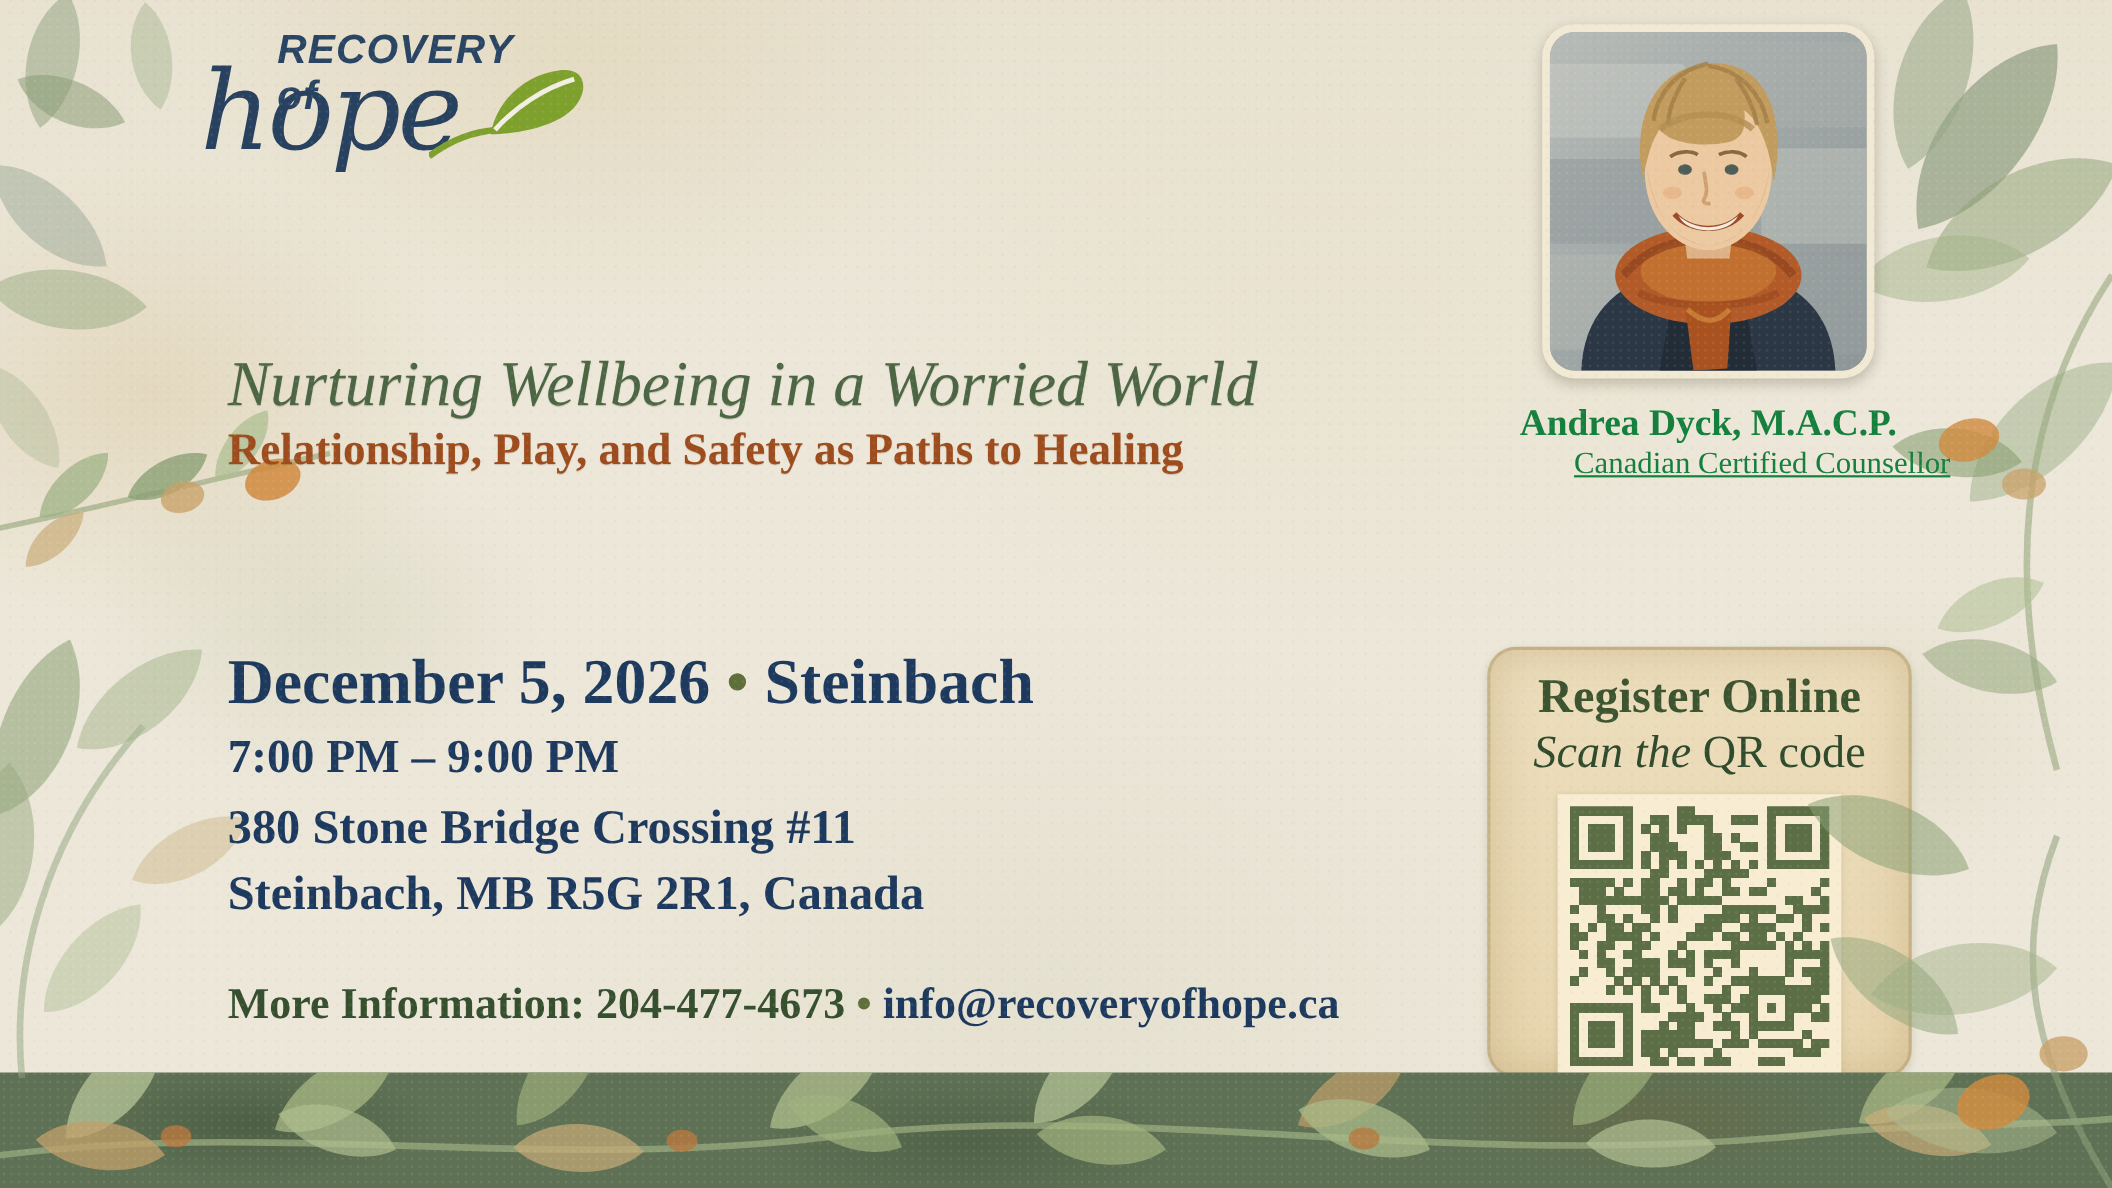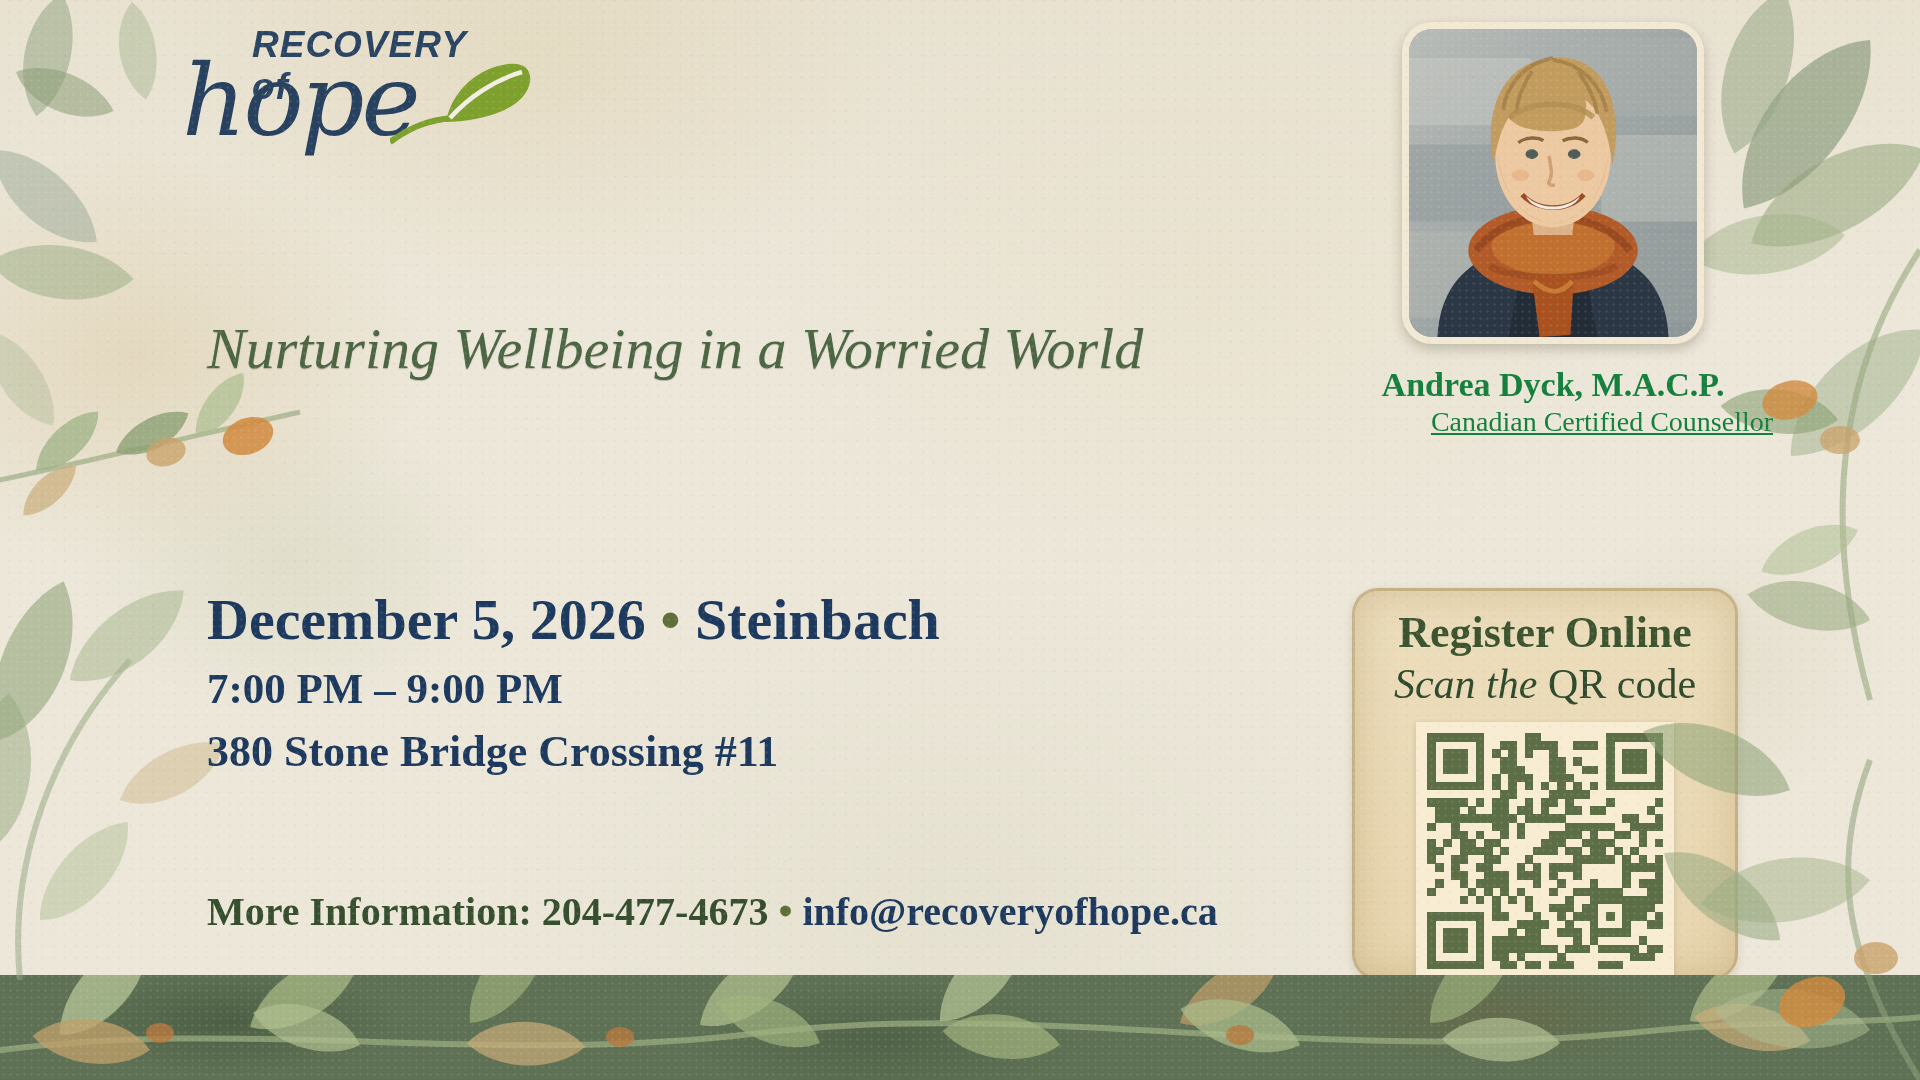--- a/index.html
+++ b/index.html
@@ -194,20 +194,21 @@
     <div class="logo-leaf">
       <svg width="150" height="92" viewBox="0 0 150 92">
         <path d="M0,86 C22,70 40,64 62,62" stroke="#7ea02c" stroke-width="6" fill="none"></path>
         <path d="M56,66 C80,66 134,58 140,26 C142,12 132,6 118,8 C88,12 62,34 56,66 Z" fill="#7ea02c"></path>
         <path d="M60,62 C78,42 104,24 132,16" stroke="#f2efe2" stroke-width="4.5" fill="none"></path>
       </svg>
     </div>
   </div>
 
   <div class="subtitle">Nurturing Wellbeing in a Worried World</div>
+  <div class="tagline">Relationship, Play, and Safety as Paths to Healing</div>
 
   <div class="photo">
     <svg viewBox="0 0 300 320" preserveAspectRatio="xMidYMid slice">
       <defs>
         <linearGradient id="stoneG" x1="0" y1="0" x2="1" y2="1">
           <stop offset="0" stop-color="#b8bcb8"></stop>
             <stop offset=".5" stop-color="#9fa6a6"></stop>
           <stop offset="1" stop-color="#8d9697"></stop>
         </linearGradient>
       </defs>
@@ -249,20 +250,21 @@
   <div class="speaker-name">Andrea Dyck, M.A.C.P.</div>
   <div class="speaker-cred">Canadian Certified Counsellor</div>
 
   <div class="date-line">
     <span>December 5, 2026</span>
     <span class="bullet">•</span>
     <span>Steinbach</span>
   </div>
   <div class="time-line">7:00 PM – 9:00 PM</div>
   <div class="addr1">380 Stone Bridge Crossing #11</div>
+  <div class="addr2">Steinbach, MB R5G 2R1, Canada</div>
 
   <div class="contact">
     <span>More Information:</span>
     <span>204-477-4673</span>
     <span class="bullet">•</span>
     <span class="email">info@recoveryofhope.ca</span>
   </div>
 
   <div class="panel">
     <div class="panel-heading">Register Online</div>

